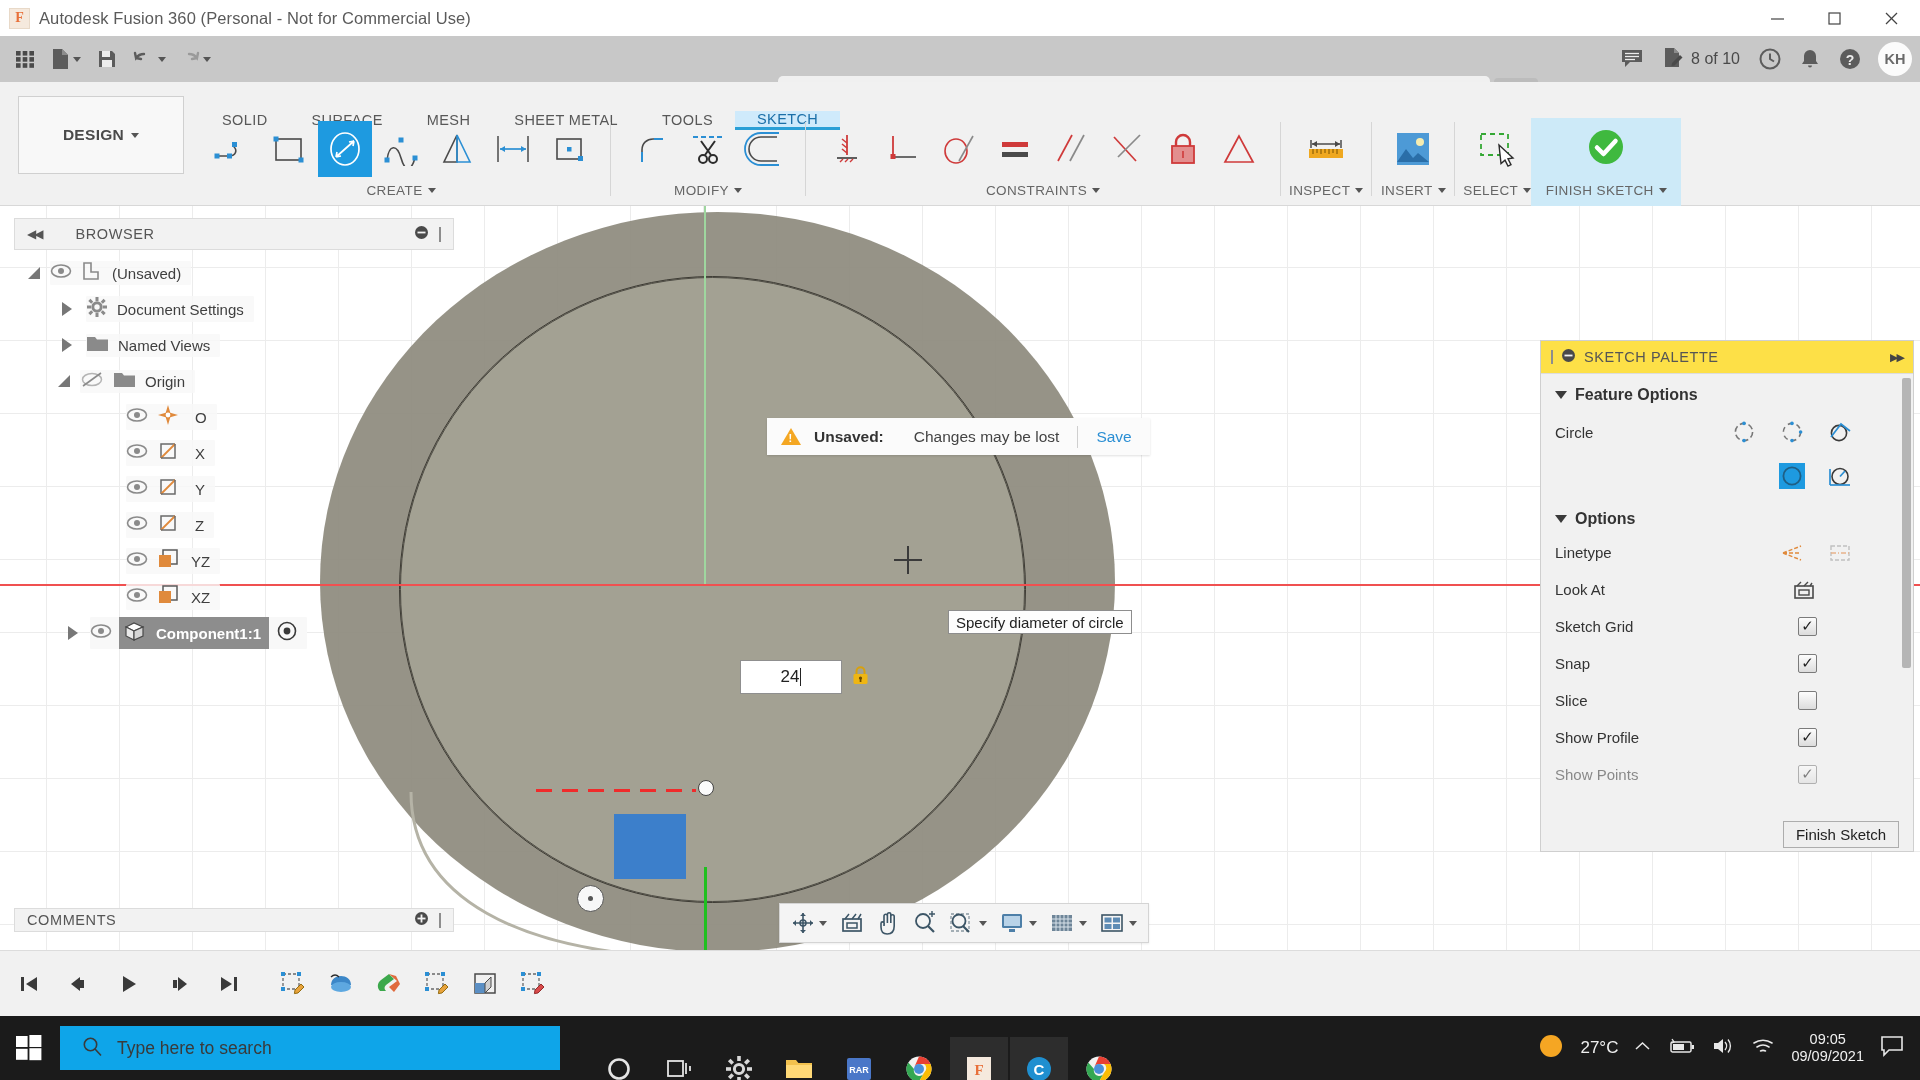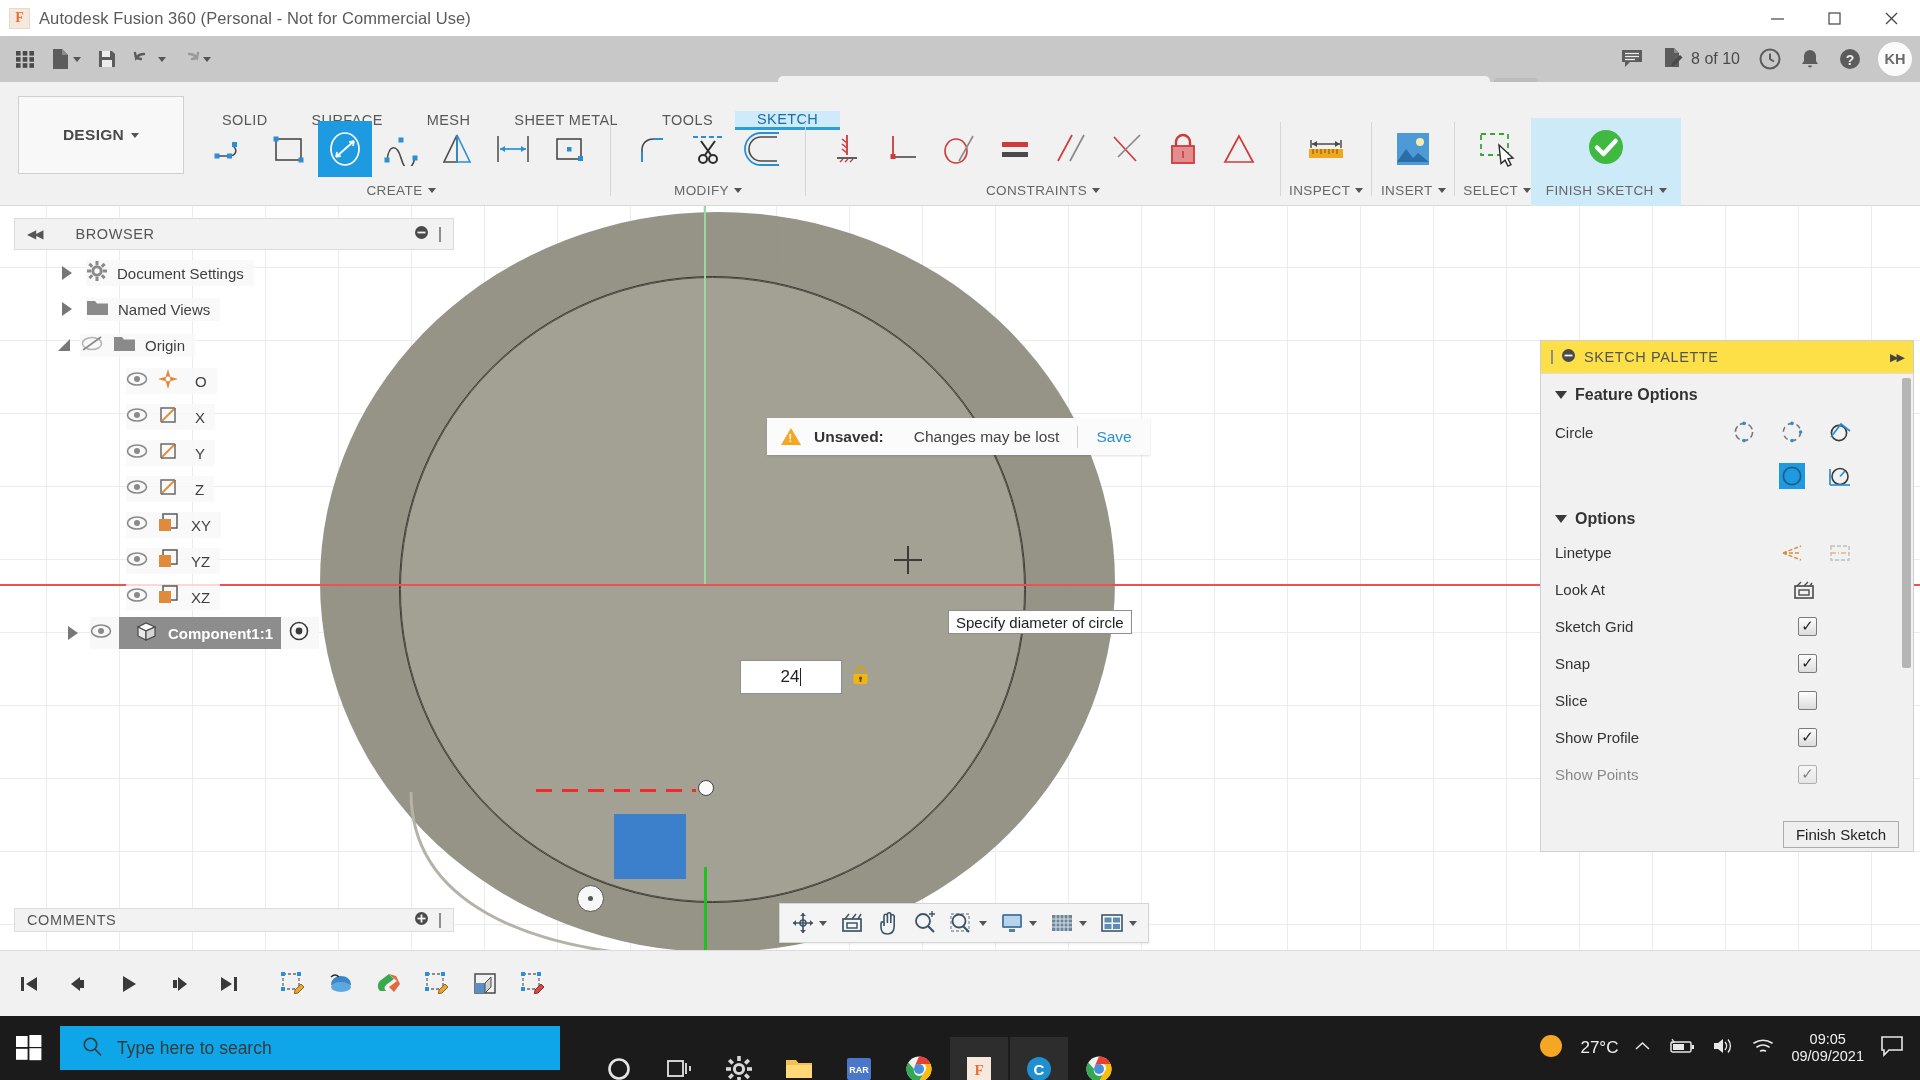--- a/index.html
+++ b/index.html
@@ -774,20 +774,37 @@
       <svg width="15" height="15" viewBox="0 0 15 15">
           <circle cx="7.5" cy="7.5" r="6.5" fill="#4a4a4a"></circle>
           <rect x="3.5" y="6.6" width="8" height="1.8" fill="#f2f2f2"></rect>
         </svg>
     </span>
     <span class="brw-grip"></span>
   </div>
 
   <div class="tree">
 
+    <div class="trow" style="padding-left:14px;">
+      <span class="arr-open"></span>
+      <span class="hit" style="margin-left:10px;">
+        <span class="eye">
+          <svg width="22" height="16" viewBox="0 0 22 16">
+              <ellipse cx="11" cy="8" rx="9.5" ry="6" fill="none" stroke="#8a8a8a" stroke-width="1.6"></ellipse>
+              <circle cx="11" cy="8" r="3" fill="#8a8a8a"></circle>
+            </svg>
+        </span>
+        <span style="margin-left:9px;">
+          <svg width="22" height="20" viewBox="0 0 22 20">
+              <path d="M3 2h7v9h7v7H3z" fill="none" stroke="#8a8a8a" stroke-width="1.6"></path>
+            </svg>
+        </span>
+        <span class="tlabel">(Unsaved)</span>
+      </span>
+    </div>
 
     <div class="trow" style="padding-left:48px;">
       <span class="arr-r"></span>
       <span class="hit" style="margin-left:14px;">
         <span>
           <svg width="22" height="22" viewBox="0 0 22 22">
               <circle cx="11" cy="11" r="4.2" fill="none" stroke="#8a8a8a" stroke-width="3"></circle>
               <g fill="#8a8a8a">
                 <rect x="9.5" y="1" width="3" height="4"></rect>
                 <rect x="9.5" y="17" width="3" height="4"></rect>
@@ -914,37 +931,20 @@
               <ellipse cx="11" cy="8" rx="9.5" ry="6" fill="none" stroke="#8a8a8a" stroke-width="1.6"></ellipse>
               <circle cx="11" cy="8" r="3" fill="#8a8a8a"></circle>
             </svg>
         </span>
         <span style="margin-left:9px;">
           <svg width="22" height="22" viewBox="0 0 22 22">
               <rect x="6" y="2" width="14" height="14" fill="none" stroke="#5a5a5a" stroke-width="1.5"></rect>
               <rect x="2" y="7" width="12" height="12" fill="#e08a3c"></rect>
             </svg>
         </span>
-        <span class="tlabel" style="margin-left:12px;">XY</span>
-      </span>
-    </div>
-    <div class="trow" style="padding-left:112px;">
-      <span class="hit">
-        <span class="eye">
-          <svg width="22" height="16" viewBox="0 0 22 16">
-              <ellipse cx="11" cy="8" rx="9.5" ry="6" fill="none" stroke="#8a8a8a" stroke-width="1.6"></ellipse>
-              <circle cx="11" cy="8" r="3" fill="#8a8a8a"></circle>
-            </svg>
-        </span>
-        <span style="margin-left:9px;">
-          <svg width="22" height="22" viewBox="0 0 22 22">
-              <rect x="6" y="2" width="14" height="14" fill="none" stroke="#5a5a5a" stroke-width="1.5"></rect>
-              <rect x="2" y="7" width="12" height="12" fill="#e08a3c"></rect>
-            </svg>
-        </span>
         <span class="tlabel" style="margin-left:12px;">YZ</span>
       </span>
     </div>
     <div class="trow" style="padding-left:112px;">
       <span class="hit">
         <span class="eye">
           <svg width="22" height="16" viewBox="0 0 22 16">
               <ellipse cx="11" cy="8" rx="9.5" ry="6" fill="none" stroke="#8a8a8a" stroke-width="1.6"></ellipse>
               <circle cx="11" cy="8" r="3" fill="#8a8a8a"></circle>
             </svg>
@@ -961,21 +961,21 @@
 
     <div class="trow" style="padding-left:54px;">
       <span class="arr-r"></span>
       <span class="hit" style="margin-left:12px;background:#f8f8f8;">
         <span class="eye">
           <svg width="22" height="16" viewBox="0 0 22 16">
               <ellipse cx="11" cy="8" rx="9.5" ry="6" fill="none" stroke="#8a8a8a" stroke-width="1.6"></ellipse>
               <circle cx="11" cy="8" r="3" fill="#8a8a8a"></circle>
             </svg>
         </span>
-        <span class="comp-sel" style="display:flex;align-items:center;padding:3px 8px 3px 16px;margin-left:7px;">
+        <span class="comp-sel" style="display:flex;align-items:center;padding:3px 8px 3px 4px;margin-left:7px;">
           <span>
             <svg width="24" height="22" viewBox="0 0 24 22">
                 <path d="M3 7l8-4 9 4-9 4z" fill="#ffffff" stroke="#4a4a4a" stroke-width="1.2"></path>
                 <path d="M3 7v9l8 4v-9z" fill="#e9e9e9" stroke="#4a4a4a" stroke-width="1.2"></path>
                 <path d="M20 7v9l-9 4v-9z" fill="#d5d5d5" stroke="#4a4a4a" stroke-width="1.2"></path>
               </svg>
           </span>
           <span class="tlabel">Component1:1</span>
         </span>
         <span style="margin-left:8px;">

